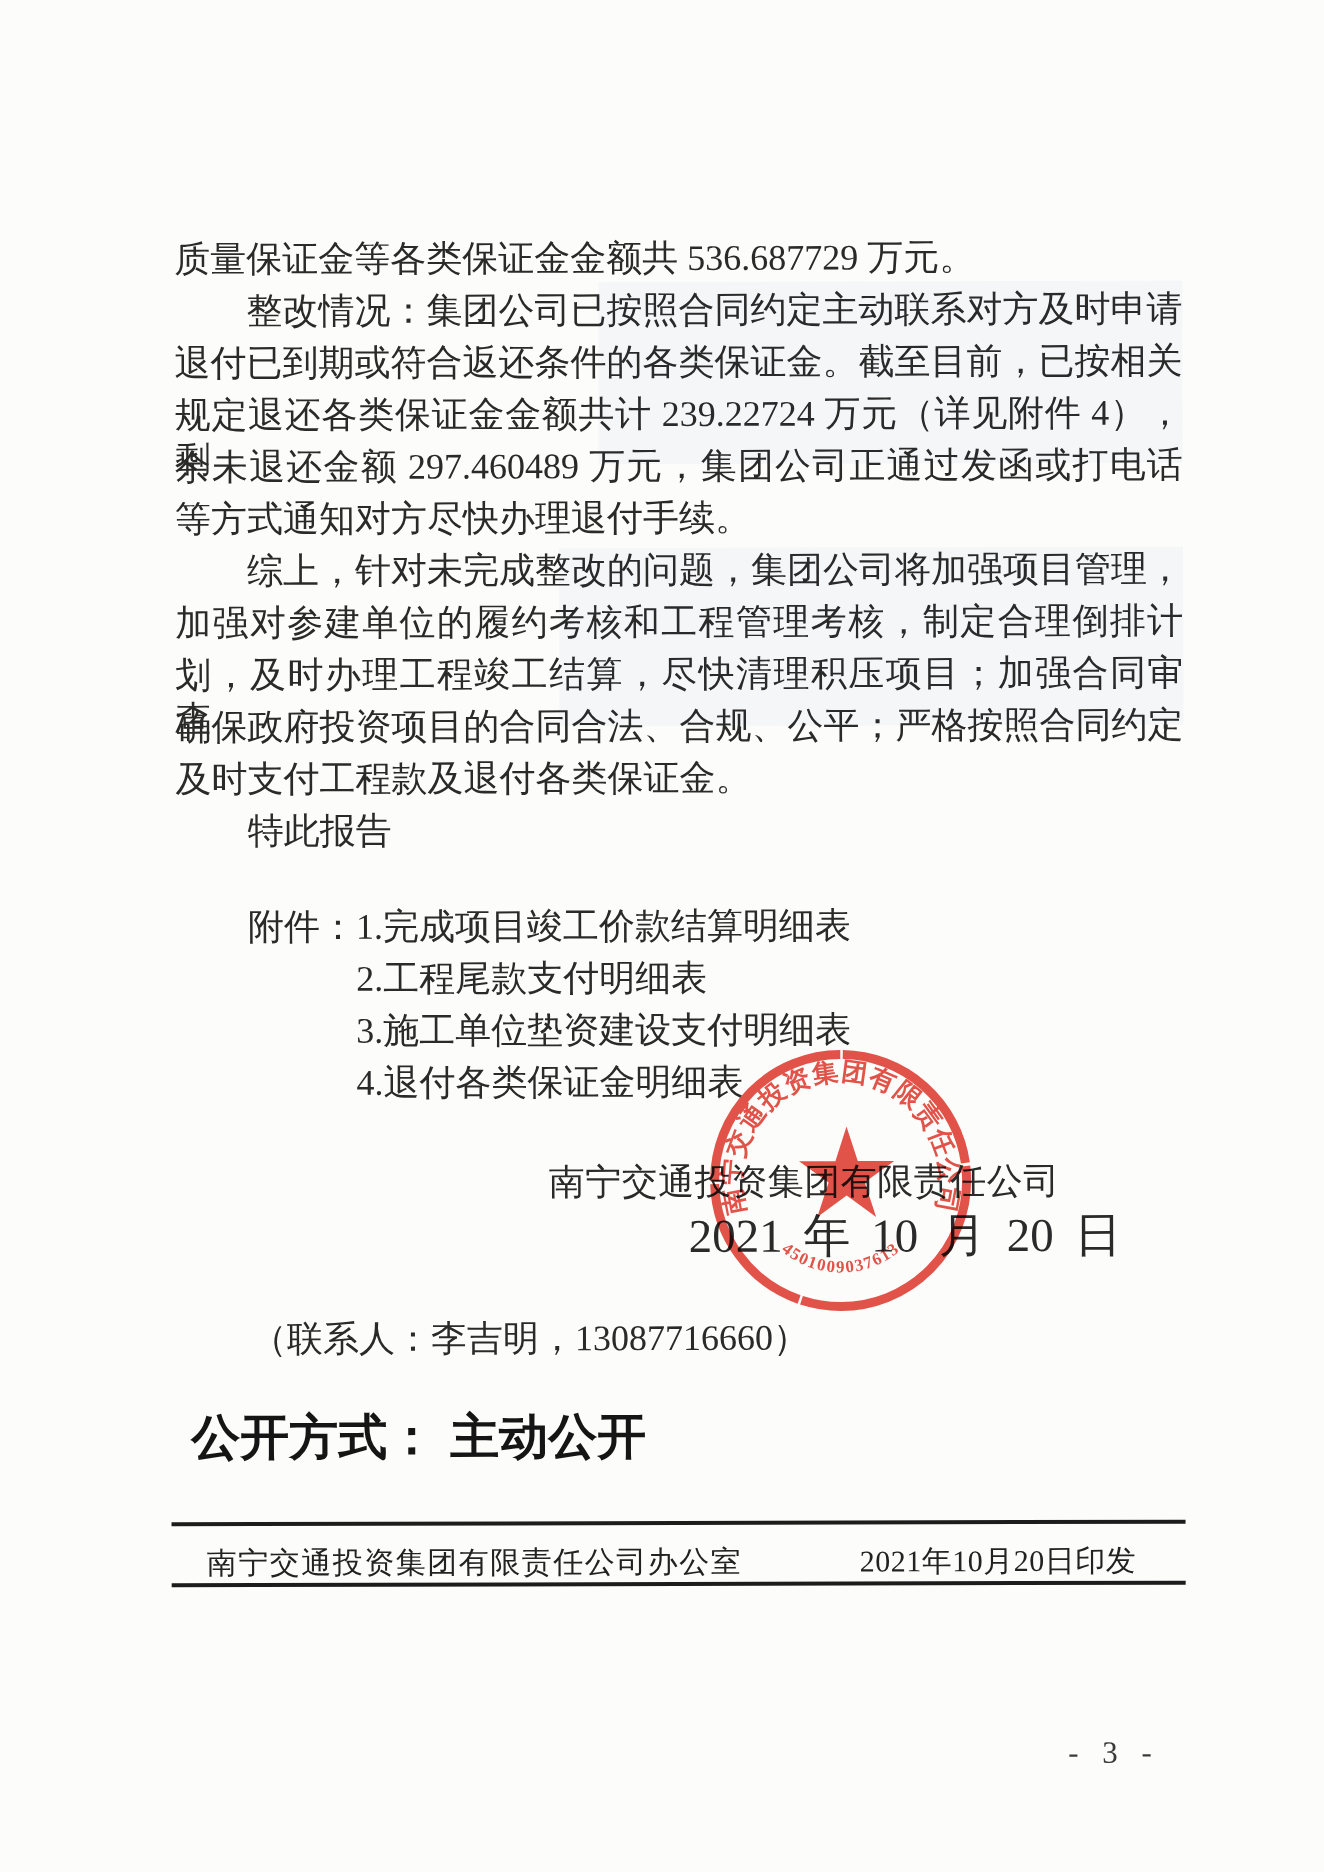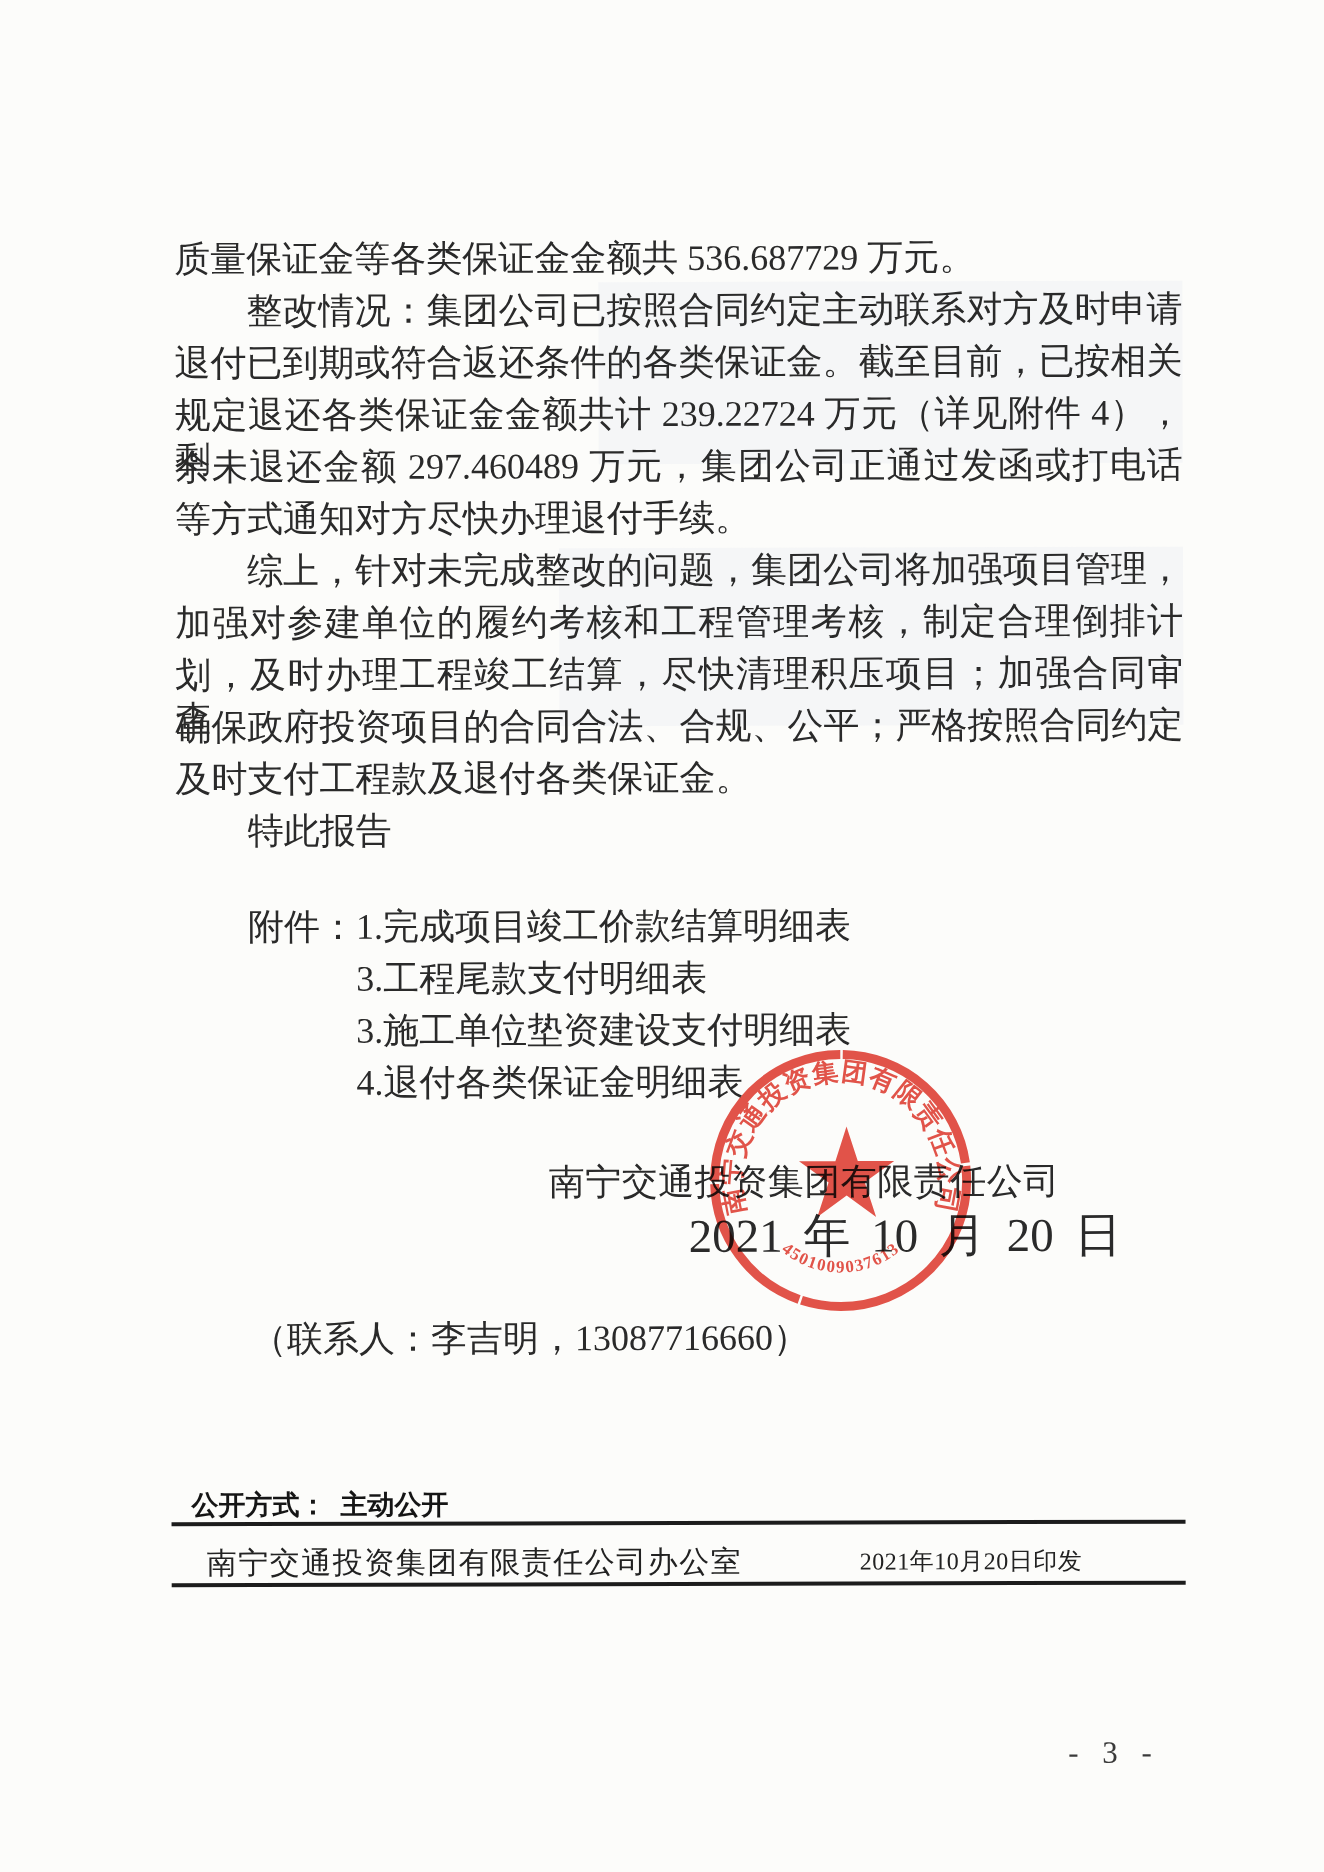--- a/index.html
+++ b/index.html
@@ -19,30 +19,30 @@
     white-space:nowrap;
   }
   .l.fill{white-space:normal;text-align:justify;text-align-last:justify;}
   .l.ind{text-indent:72px;}
   .att-label{position:absolute;left:248px;font-size:36px;line-height:44px;white-space:nowrap;color:#2a2a2a;}
   .att-item{position:absolute;left:356px;font-size:36px;line-height:44px;white-space:nowrap;color:#2a2a2a;}
   .sig-company{position:absolute;left:548px;top:1160px;font-size:36px;line-height:44px;letter-spacing:.5px;white-space:nowrap;color:#2a2a2a;}
   .sig-date{position:absolute;left:688px;top:1214px;font-size:47px;line-height:44px;word-spacing:9px;white-space:nowrap;color:#2a2a2a;}
   .contact{position:absolute;left:250px;top:1316px;font-size:36px;line-height:44px;white-space:nowrap;color:#2a2a2a;}
   .disclosure{
-    position:absolute;left:190px;top:1480px;
+    position:absolute;left:190px;top:1412px;
     font-family:"Liberation Sans","DejaVu Sans",sans-serif;
-    font-weight:700;font-size:27px;line-height:48px;color:#151515;white-space:nowrap;
+    font-weight:700;font-size:49px;line-height:48px;color:#151515;white-space:nowrap;
   }
   .disclosure .val{margin-left:14px;}
   .rule{position:absolute;left:170px;width:1014px;background:#1c1c1c;}
   .rule.r1{top:1521px;height:4px;}
   .rule.r2{top:1582px;height:4px;}
   .footer-office{position:absolute;left:205px;top:1544px;font-size:30px;line-height:36px;letter-spacing:1.5px;white-space:nowrap;color:#222;}
-  .footer-date{position:absolute;left:858px;top:1544px;font-size:24px;line-height:36px;letter-spacing:.5px;white-space:nowrap;color:#222;}
+  .footer-date{position:absolute;left:858px;top:1544px;font-size:30px;line-height:36px;letter-spacing:.5px;white-space:nowrap;color:#222;}
   .page-num{position:absolute;left:1066px;top:1736px;font-size:31px;line-height:36px;letter-spacing:8px;white-space:nowrap;color:#3a3a3a;}
   .seal{
     position:absolute;left:708px;top:1049px;width:264px;height:264px;
     color:#dd3b2f;opacity:.88;mix-blend-mode:multiply;
     pointer-events:none;
   }
   .seal text{fill:currentColor;font-family:"Liberation Serif","DejaVu Serif",serif;font-weight:700;}
 </style>
 </head>
 <body>
@@ -60,21 +60,21 @@
     <div class="l fill" style="top:444px;">余未退还金额 297.460489 万元，集团公司正通过发函或打电话</div>
     <div class="l" style="top:496px;">等方式通知对方尽快办理退付手续。</div>
     <div class="l fill ind" style="top:548px;">综上，针对未完成整改的问题，集团公司将加强项目管理，</div>
     <div class="l fill" style="top:600px;">加强对参建单位的履约考核和工程管理考核，制定合理倒排计</div>
     <div class="l fill" style="top:652px;">划，及时办理工程竣工结算，尽快清理积压项目；加强合同审查，</div>
     <div class="l fill" style="top:704px;">确保政府投资项目的合同合法、合规、公平；严格按照合同约定</div>
     <div class="l" style="top:756px;">及时支付工程款及退付各类保证金。</div>
     <div class="l ind" style="top:808px;">特此报告</div>
 
     <div class="att-label" style="top:904px;"><span>附件：</span><span>1.完成项目竣工价款结算明细表</span></div>
-    <div class="att-item" style="top:956px;">3.工程尾款支付明细表</div>
+    <div class="att-item" style="top:956px;">2.工程尾款支付明细表</div>
     <div class="att-item" style="top:1008px;">3.施工单位垫资建设支付明细表</div>
     <div class="att-item" style="top:1060px;">4.退付各类保证金明细表</div>
 
     <div class="sig-company">南宁交通投资集团有限责任公司</div>
     <div class="sig-date">2021 年 10 月 20 日</div>
 
     <svg class="seal" viewBox="0 0 264 264" aria-hidden="true">
       <defs>
         <path id="sealArcTop" d="M 36.4 161.2 A 100 100 0 1 1 227.6 161.2" fill="none"></path>
         <path id="sealArcBottom" d="M 72.9 202.5 A 92 92 0 0 0 191.1 202.5" fill="none"></path>

